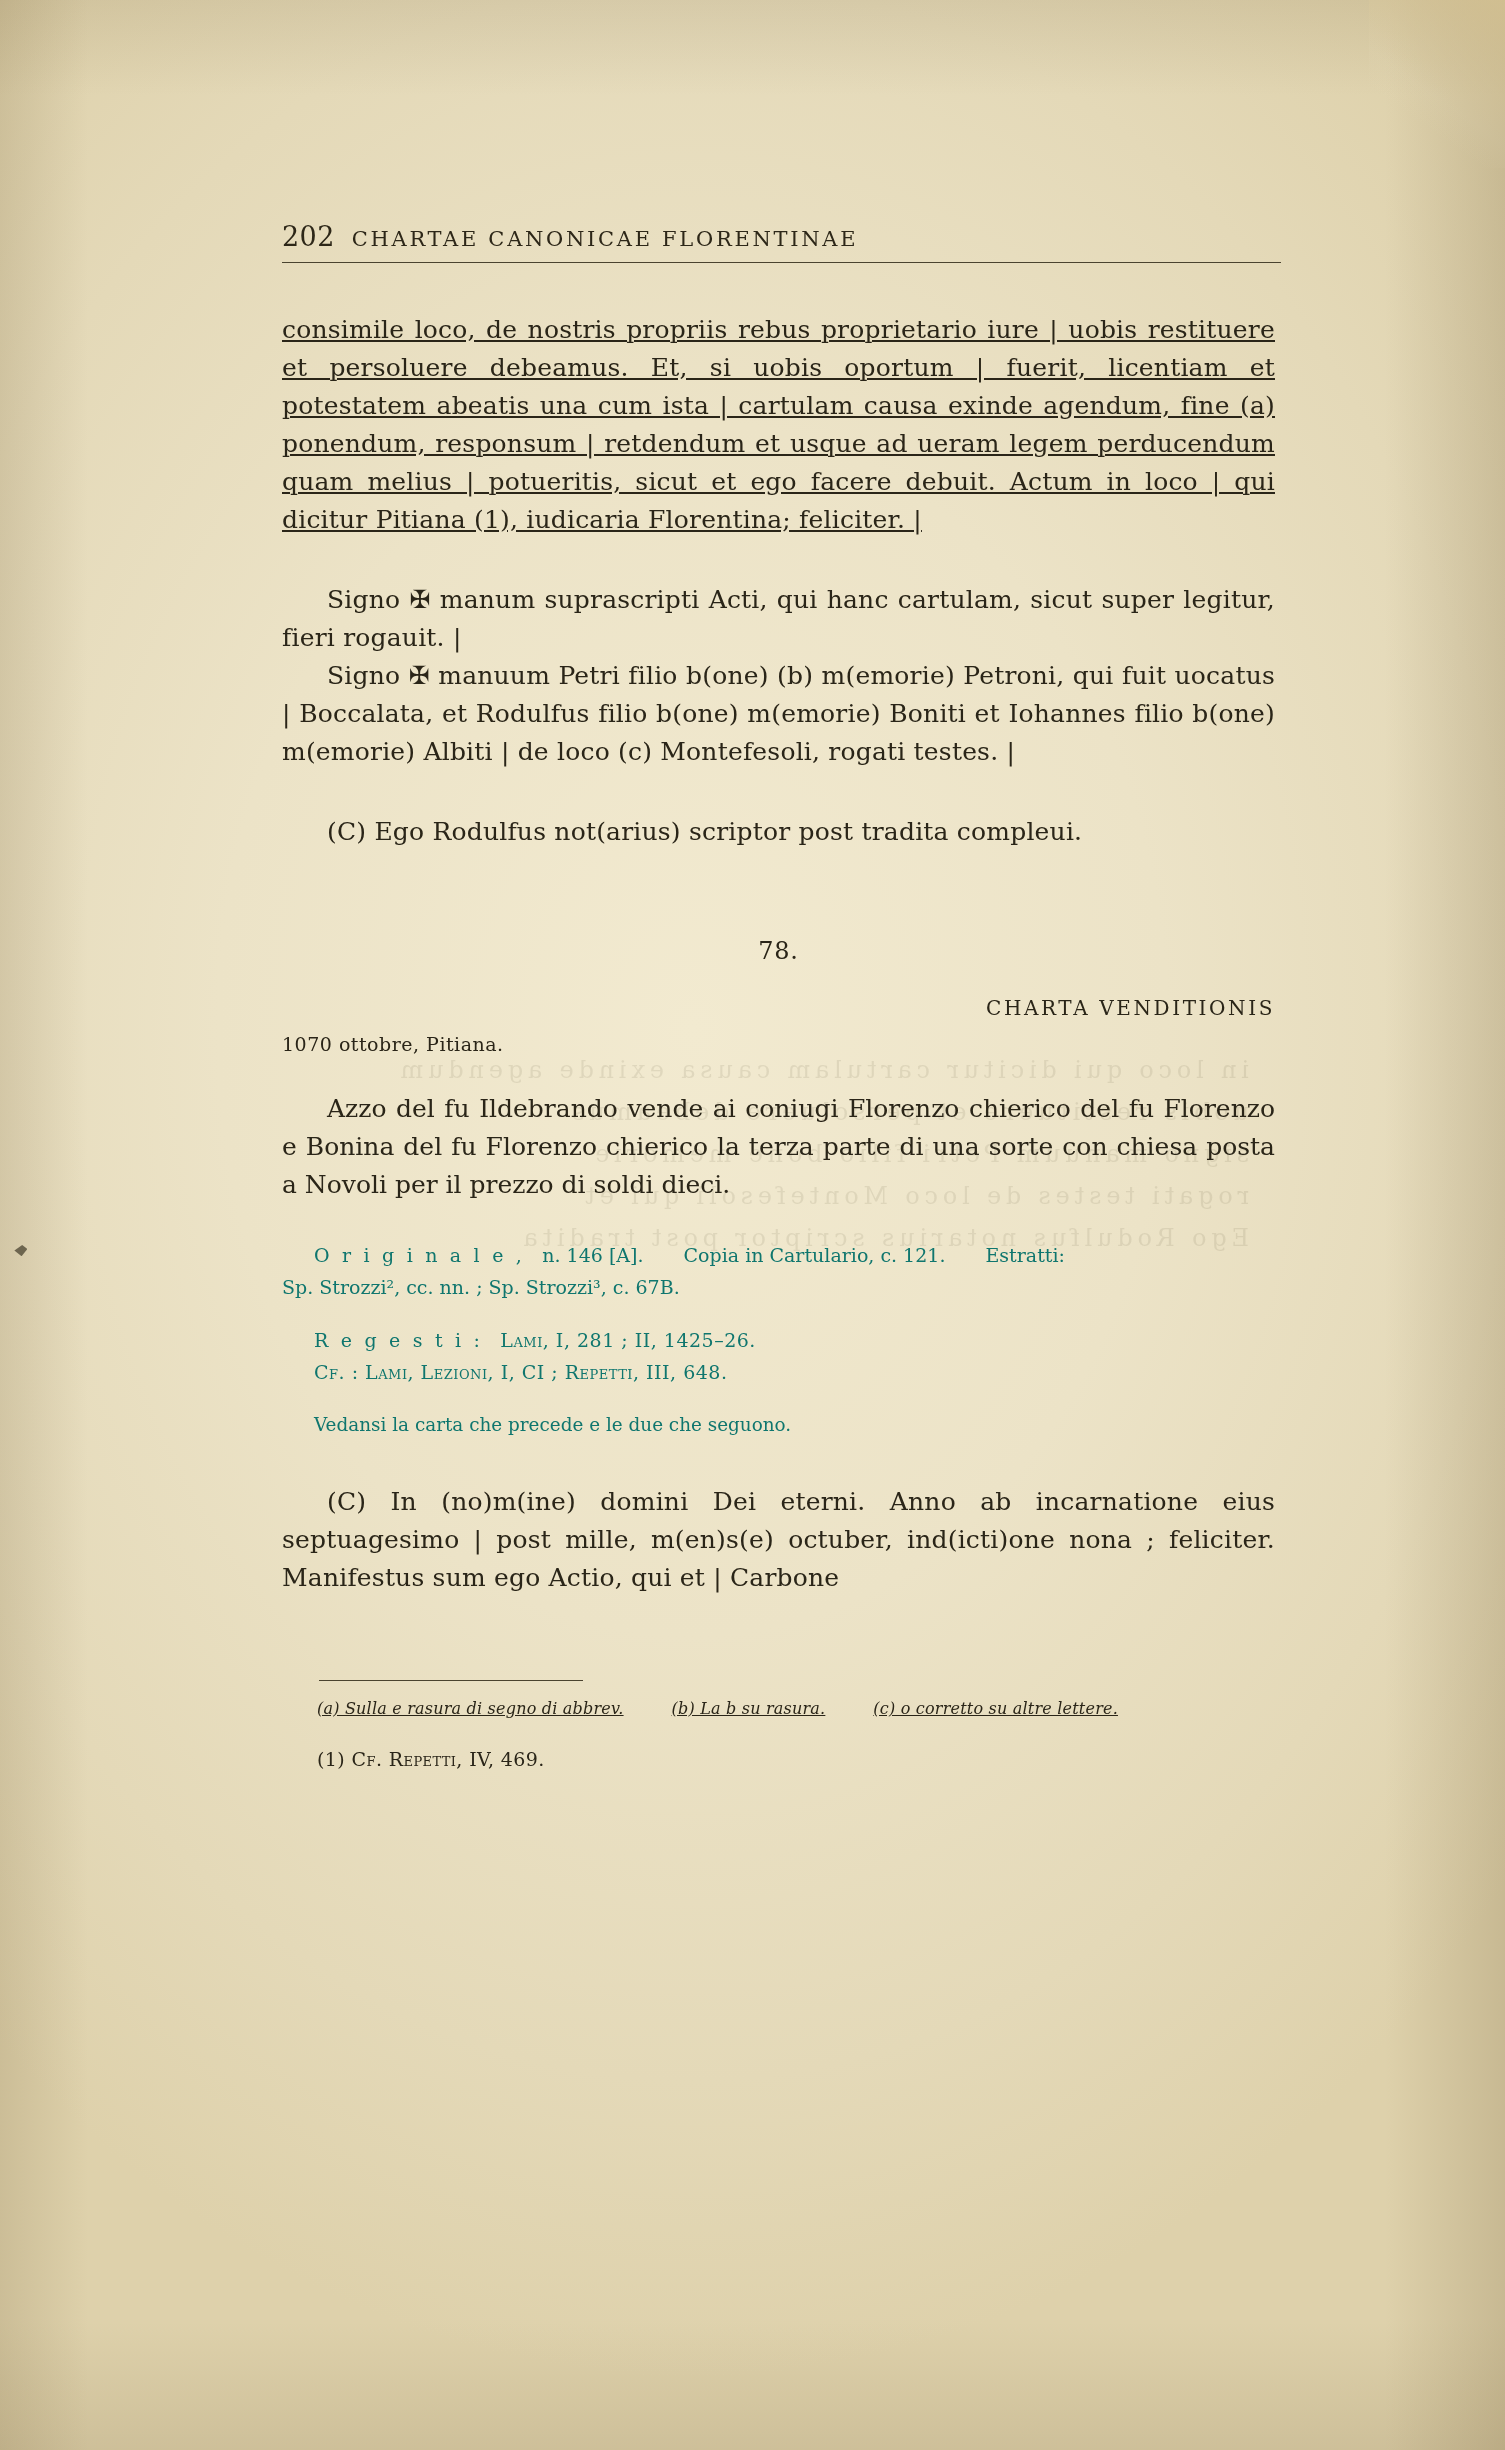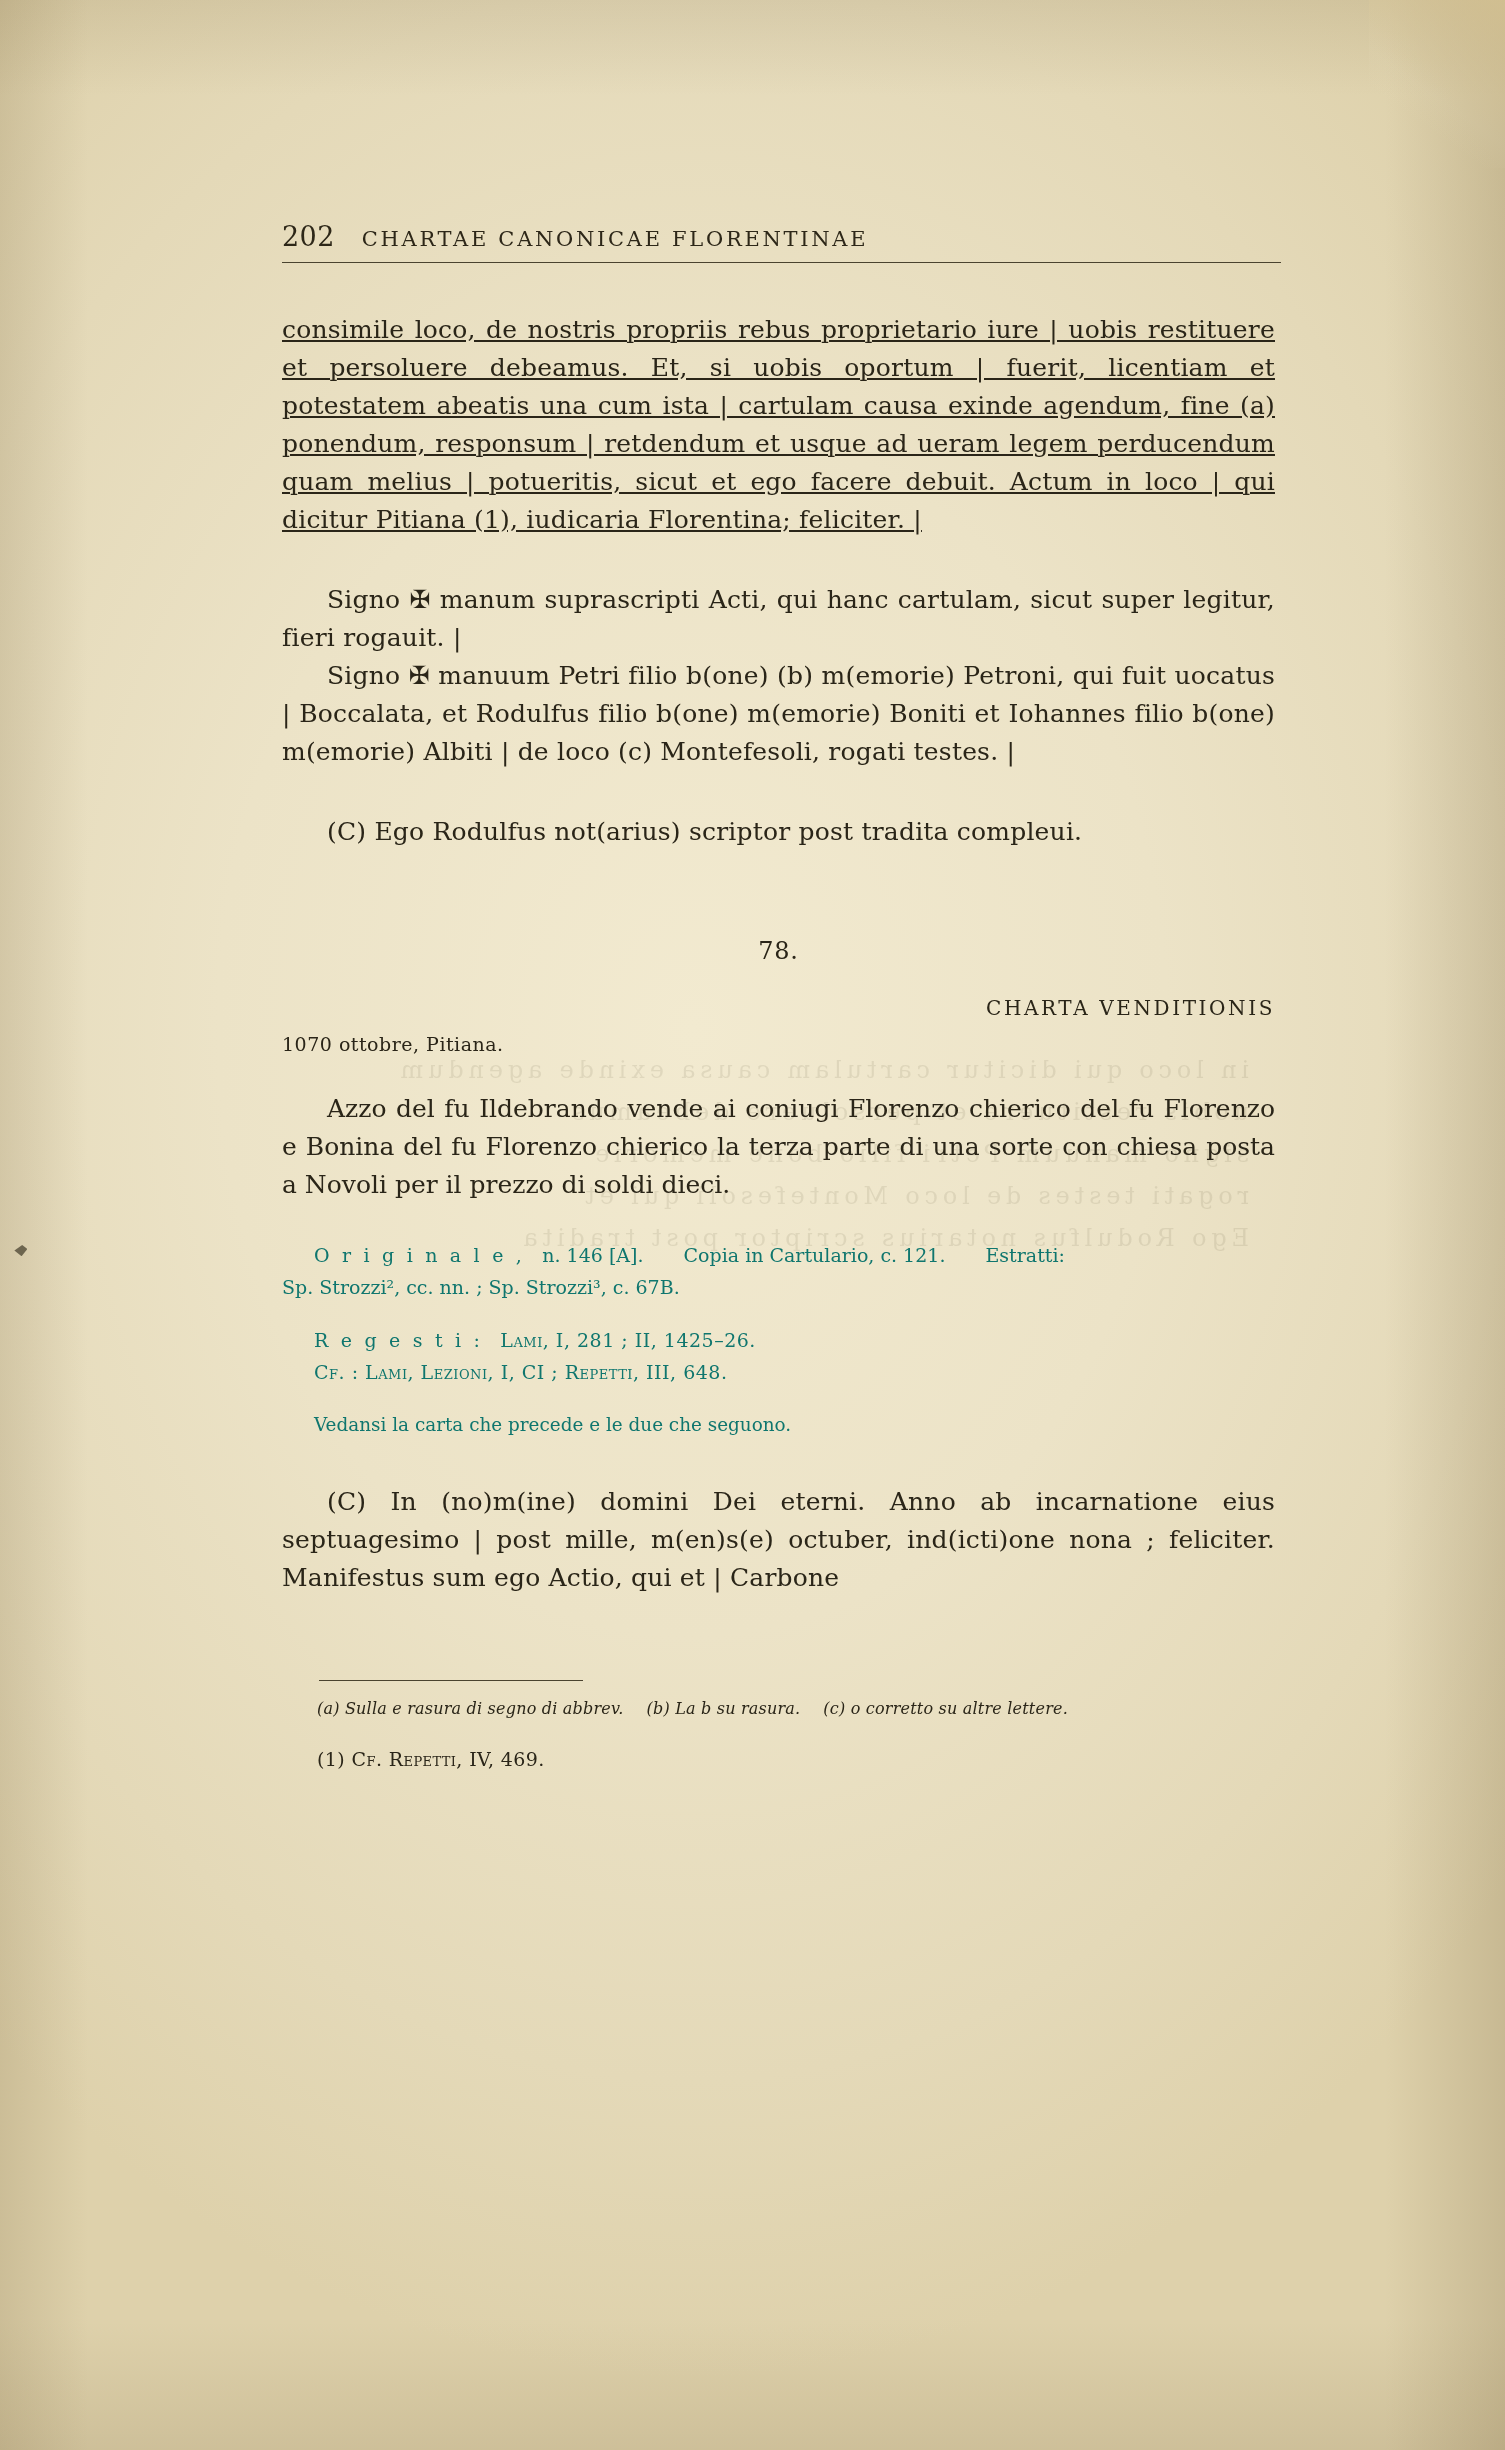--- a/index.html
+++ b/index.html
@@ -63,21 +63,21 @@
     left: 282px;
     top: 221px;
     width: 993px;
     color: #2a2518;
   }
 
   
   .head-row {
     display: flex;
     align-items: baseline;
-    gap: 27px;
+    gap: 17px;
     font-family: "DejaVu Serif", serif;
   }
   .folio {
     font-size: 27px;
     letter-spacing: 0.4px;
     color: #2d2718;
   }
   .head-title {
     font-size: 21px;
     letter-spacing: 2.7px;
@@ -155,21 +155,22 @@
   }
   .footnotes {
     margin-top: 14.4px;
     font-size: 17px;
     line-height: 27px;
     letter-spacing: 0.2px;
     padding-left: 35px;
   }
   .footnotes .fn-lettered {
     display: flex;
-    gap: 23px;
+    gap: 48px;
+    text-decoration: underline;
   }
   .fn-last {
     margin-top: 24px;
     font-size: 19px;
     letter-spacing: 0.4px;
   }
   .fn-italic-small { font-style: italic; font-size: 16px; }
 
   
   .showthrough {

